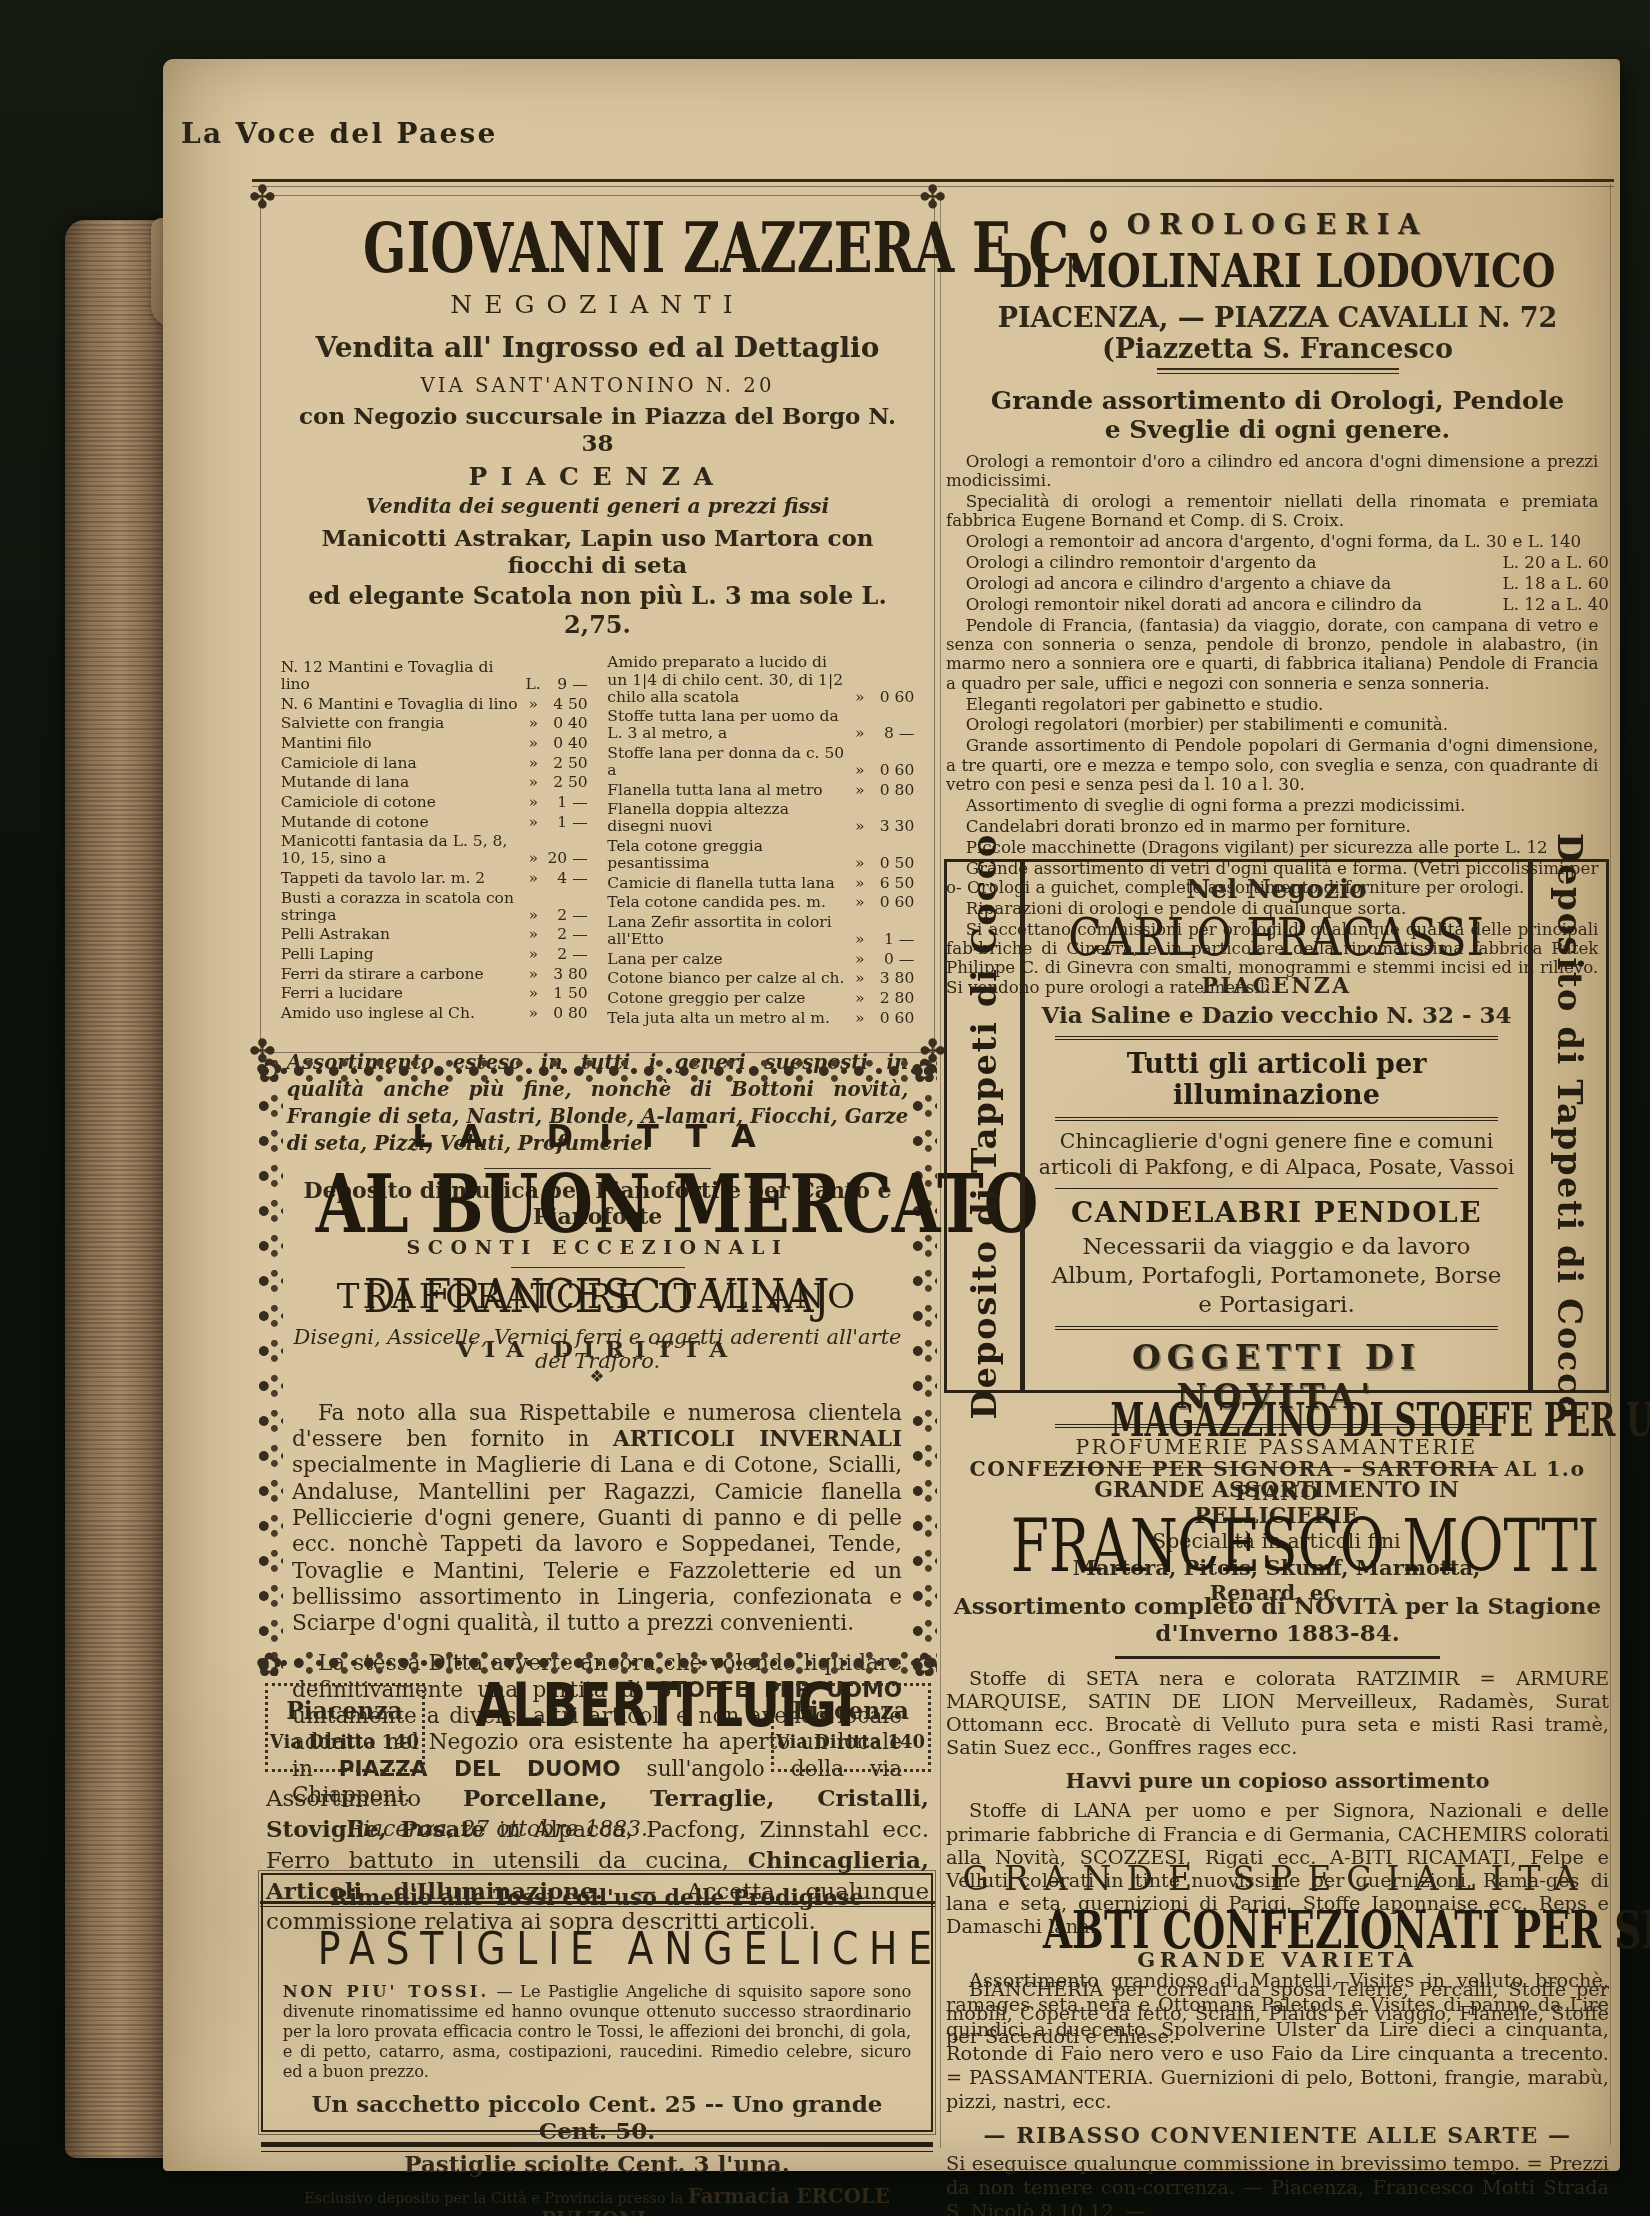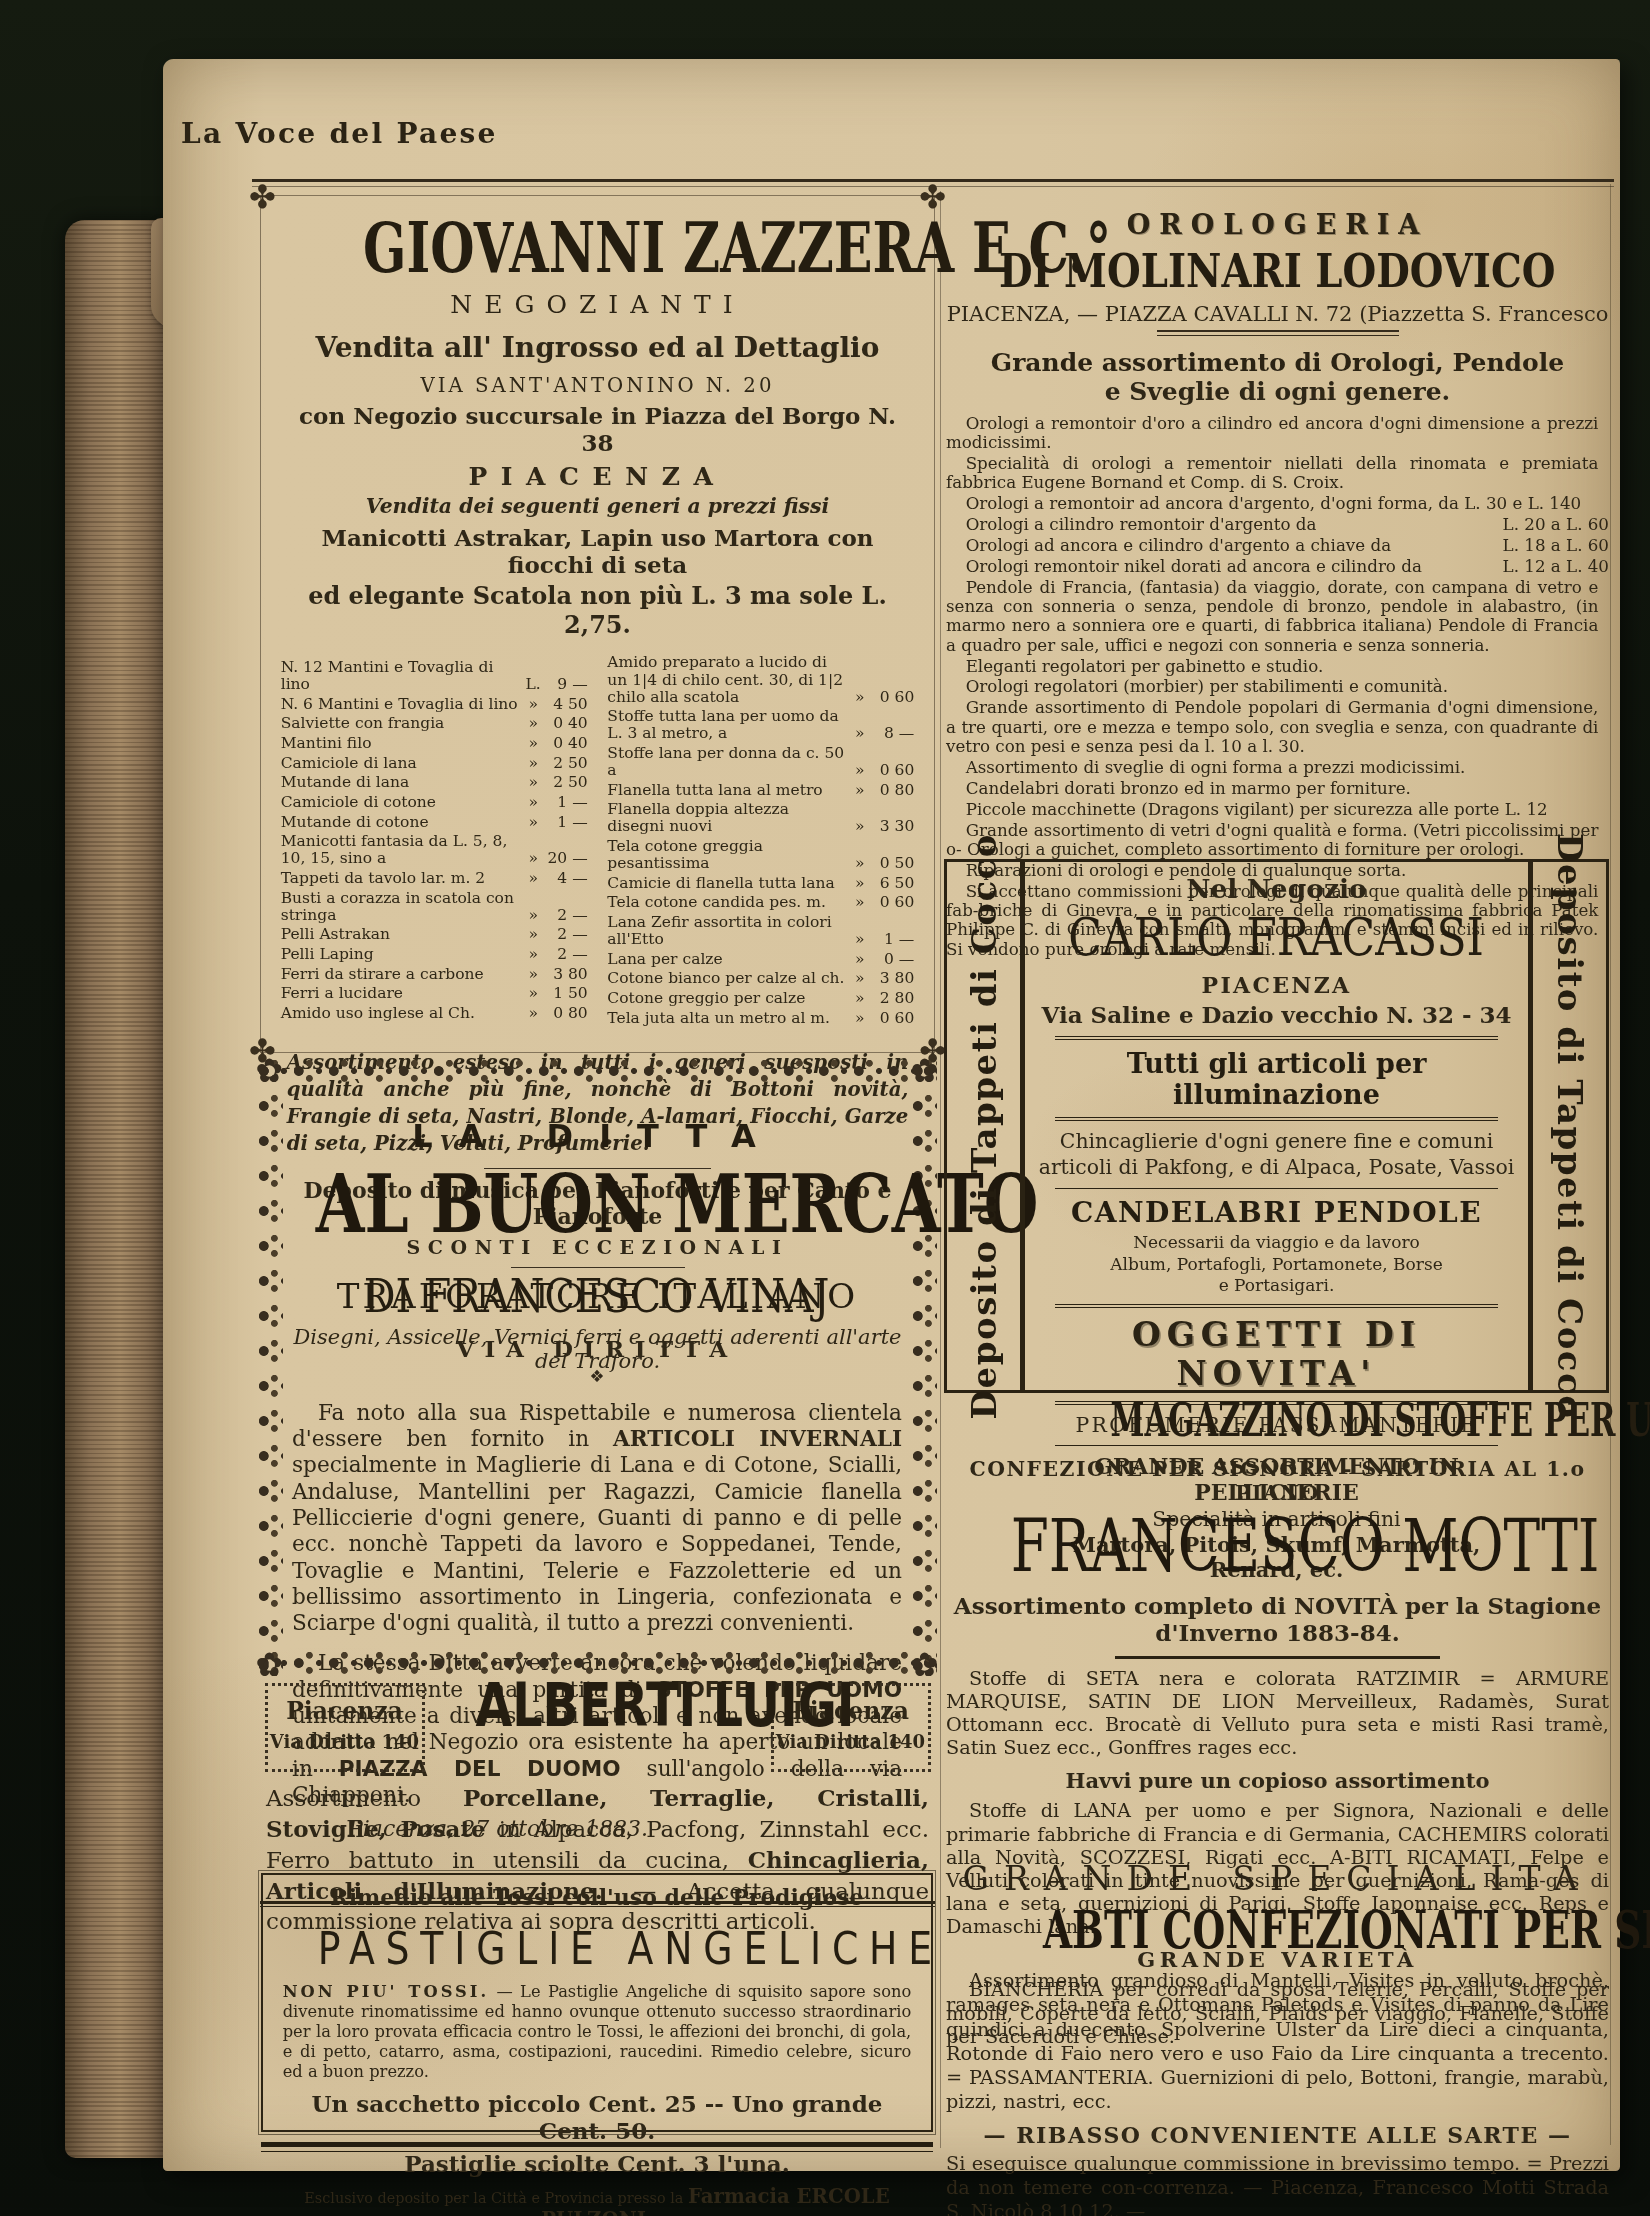--- a/index.html
+++ b/index.html
@@ -124,21 +124,21 @@
   .pa-dep{margin-top:7.6px;font-size:14.4px;}
   .pa-dep .b2{font-size:19.7px;font-weight:bold;}
   .col-end-rule{position:absolute;left:98px;top:2083px;width:672px;border-top:5.3px solid #241d10;border-bottom:1.5px solid #241d10;height:3.8px;}
 
   
   .ad-orologeria{left:783px;top:150px;width:663px;box-sizing:border-box;text-align:center;}
   .o-kicker{font-size:27px;font-weight:bold;letter-spacing:9px;color:#2b2314;
     text-shadow:1.1px 1.1px 0 rgba(43,35,20,.35);}
   .o-title{margin-top:4.5px;font-size:44px;font-weight:bold;color:#241d10;}
   .o-title .cond{transform:scale(.88,1.06);}
-  .o-addr{margin-top:6px;font-size:21px;font-weight:normal;}
+  .o-addr{margin-top:6px;font-size:27px;font-weight:bold;}
   .o-line1{margin-top:12px;font-size:25px;font-weight:bold;color:#2b2314;}
   .o-line2{font-size:25px;font-weight:bold;}
   .o-imperm{margin-top:4.5px;font-size:23px;font-weight:bold;letter-spacing:3.8px;}
   .o-body{margin-top:7.6px;text-align:justify;font-size:16.7px;line-height:1.16;}
   .o-item{display:flex;margin:0 0 1.5px 0;}
   .o-item .txt{flex:1;display:block;text-indent:19.7px;}
   .o-item .prc{white-space:nowrap;margin-left:10.6px;align-self:flex-end;}
 
   
   .ad-fracassi{left:781px;top:800px;width:665px;height:534px;border:3.8px solid #2a2213;
@@ -152,21 +152,21 @@
   .fr-kicker{margin-top:10.6px;font-size:26.5px;font-weight:bold;}
   .fr-title{margin-top:4.5px;font-size:50px;color:#241d10;}
   .fr-title .cond{transform:scale(.88,1.05);}
   .fr-city{margin-top:6px;font-size:22px;font-weight:bold;letter-spacing:2.3px;}
   .fr-addr{margin-top:3px;font-size:23px;font-weight:bold;}
   .fr-hr{margin:7.6px 19.7px;border-top:1.5px solid #2a2213;}
   .fr-hr.dbl{border-bottom:0.8px solid #2a2213;height:2.3px;}
   .fr-s1{font-size:27px;font-weight:bold;color:#241d10;}
   .fr-s2{font-size:20.4px;line-height:1.25;}
   .fr-s3{font-size:28px;font-weight:bold;letter-spacing:1.5px;color:#241d10;}
-  .fr-s4{font-size:17px;line-height:1.25;margin-top:3px;}
+  .fr-s4{font-size:23px;line-height:1.25;margin-top:3px;}
   .fr-s5{font-size:33px;font-weight:bold;letter-spacing:6px;color:#2b2314;
     text-shadow:1.5px 1.5px 0 rgba(43,35,20,.4);}
   .fr-s6{font-size:20.4px;letter-spacing:2.3px;}
   .fr-s7a{font-size:22px;font-weight:bold;}
   .fr-s7b{font-size:20.4px;margin-top:1.5px;}
   .fr-s7c{font-size:21px;font-weight:bold;margin-top:1.5px;}
 
   
   .ad-motti{left:783px;top:1341px;width:663px;box-sizing:border-box;text-align:center;}
   .mo-title1{font-size:42px;font-weight:bold;color:#241d10;line-height:1;}

